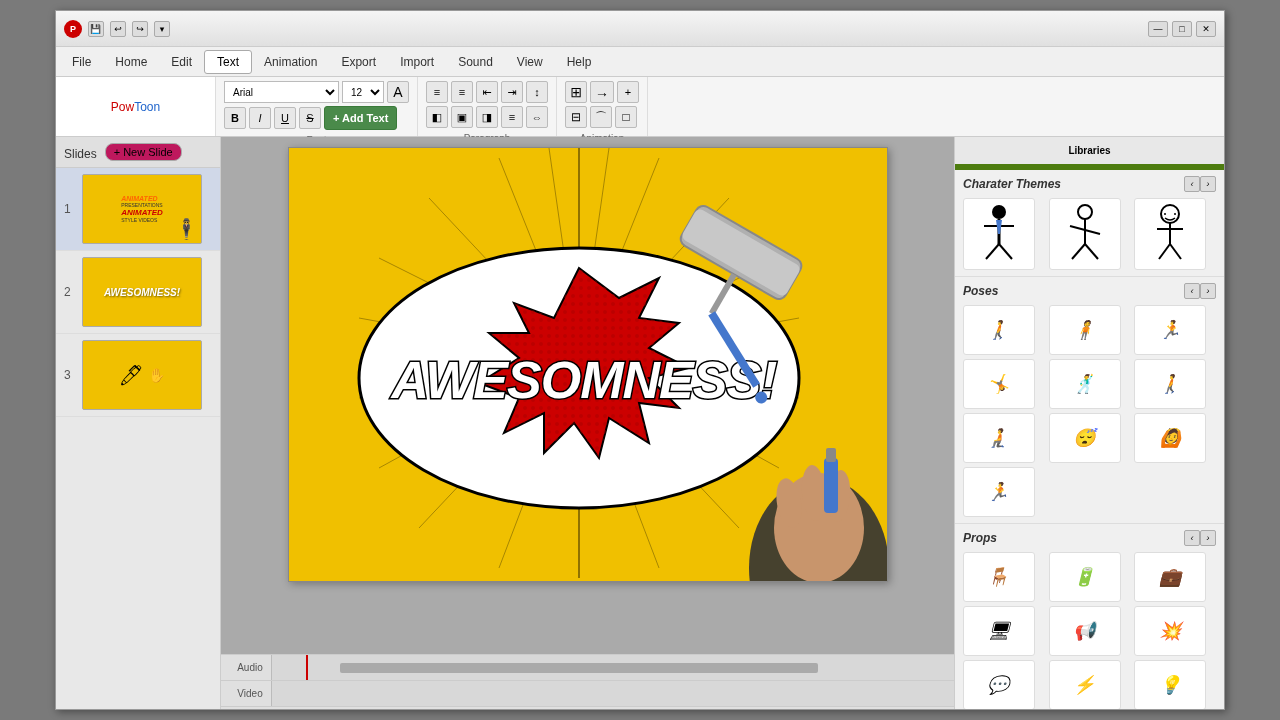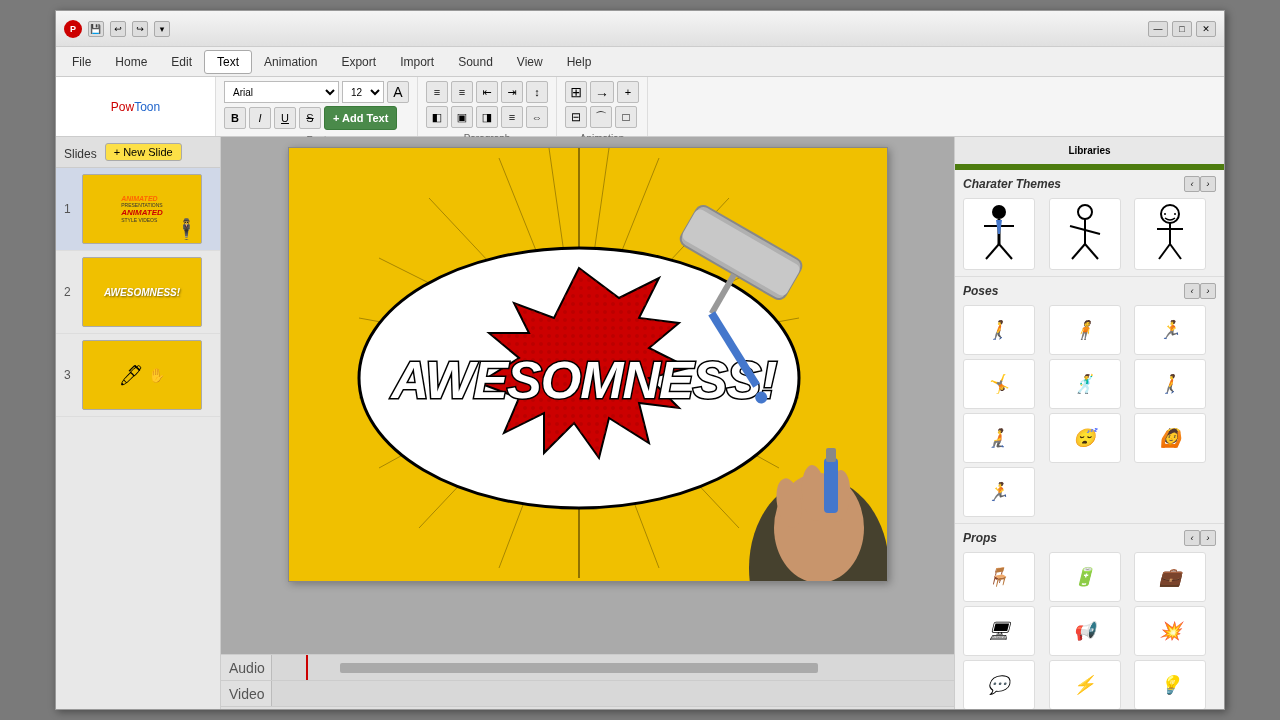--- a/index.html
+++ b/index.html
@@ -169,23 +169,23 @@
       display: flex;
       align-items: flex-end;
       padding: 6px 8px;
       background: #e0e0e0;
       border-bottom: 1px solid #ccc;
       gap: 8px;
     }
     .slides-label { font-size: 12px; color: #333; }
     .new-slide-btn {
       padding: 2px 8px;
-      background: #fde047;
+      background: #be185d;
       border: 1px solid #aaa;
-      border-radius: 3px;
+      border-radius: 8px;
       cursor: pointer;
       font-size: 11px;
     }
     .slide-item {
       display: flex;
       align-items: center;
       padding: 6px 8px;
       cursor: pointer;
       border-bottom: 1px solid #ddd;
       gap: 6px;
@@ -234,23 +234,24 @@
       height: 55px;
     }
     .timeline-row {
       display: flex;
       align-items: center;
       height: 26px;
       border-bottom: 1px solid #ccc;
     }
     .timeline-label {
       width: 50px;
-      font-size: 14px;
+      font-size: 10px;
       color: #555;
       padding-left: 8px;
+      text-align: center;
     }
     .timeline-track {
       flex: 1;
       height: 100%;
       background: #d8d8d8;
       position: relative;
       border-left: 1px solid #bbb;
     }
     .timeline-bar {
       position: absolute;

